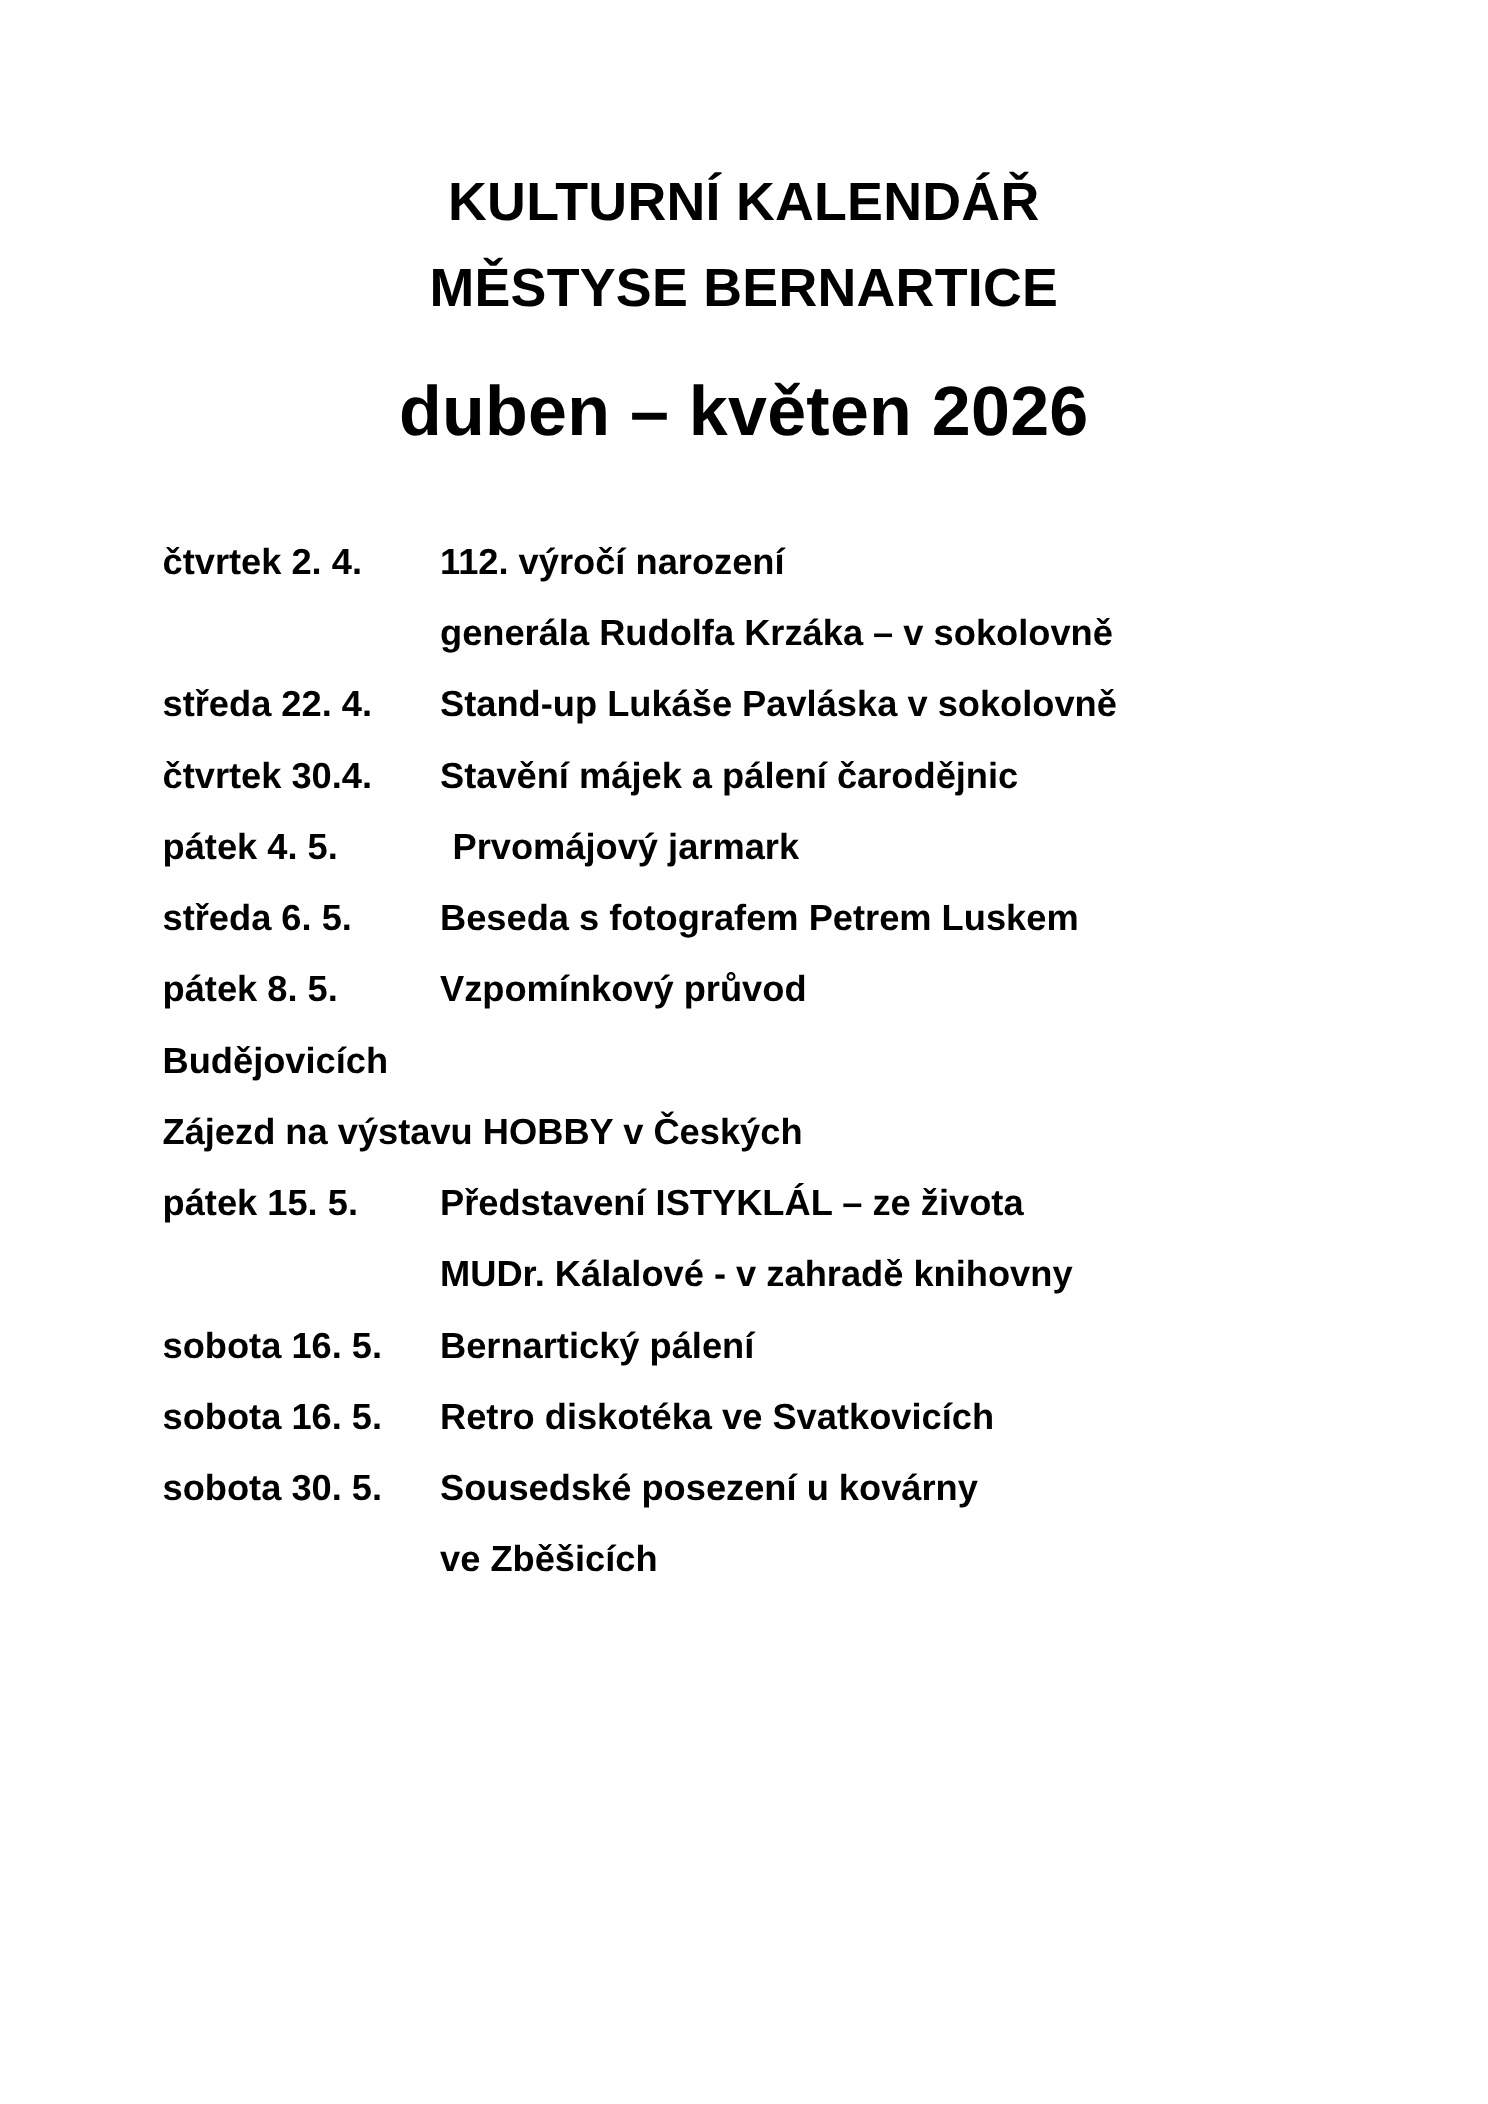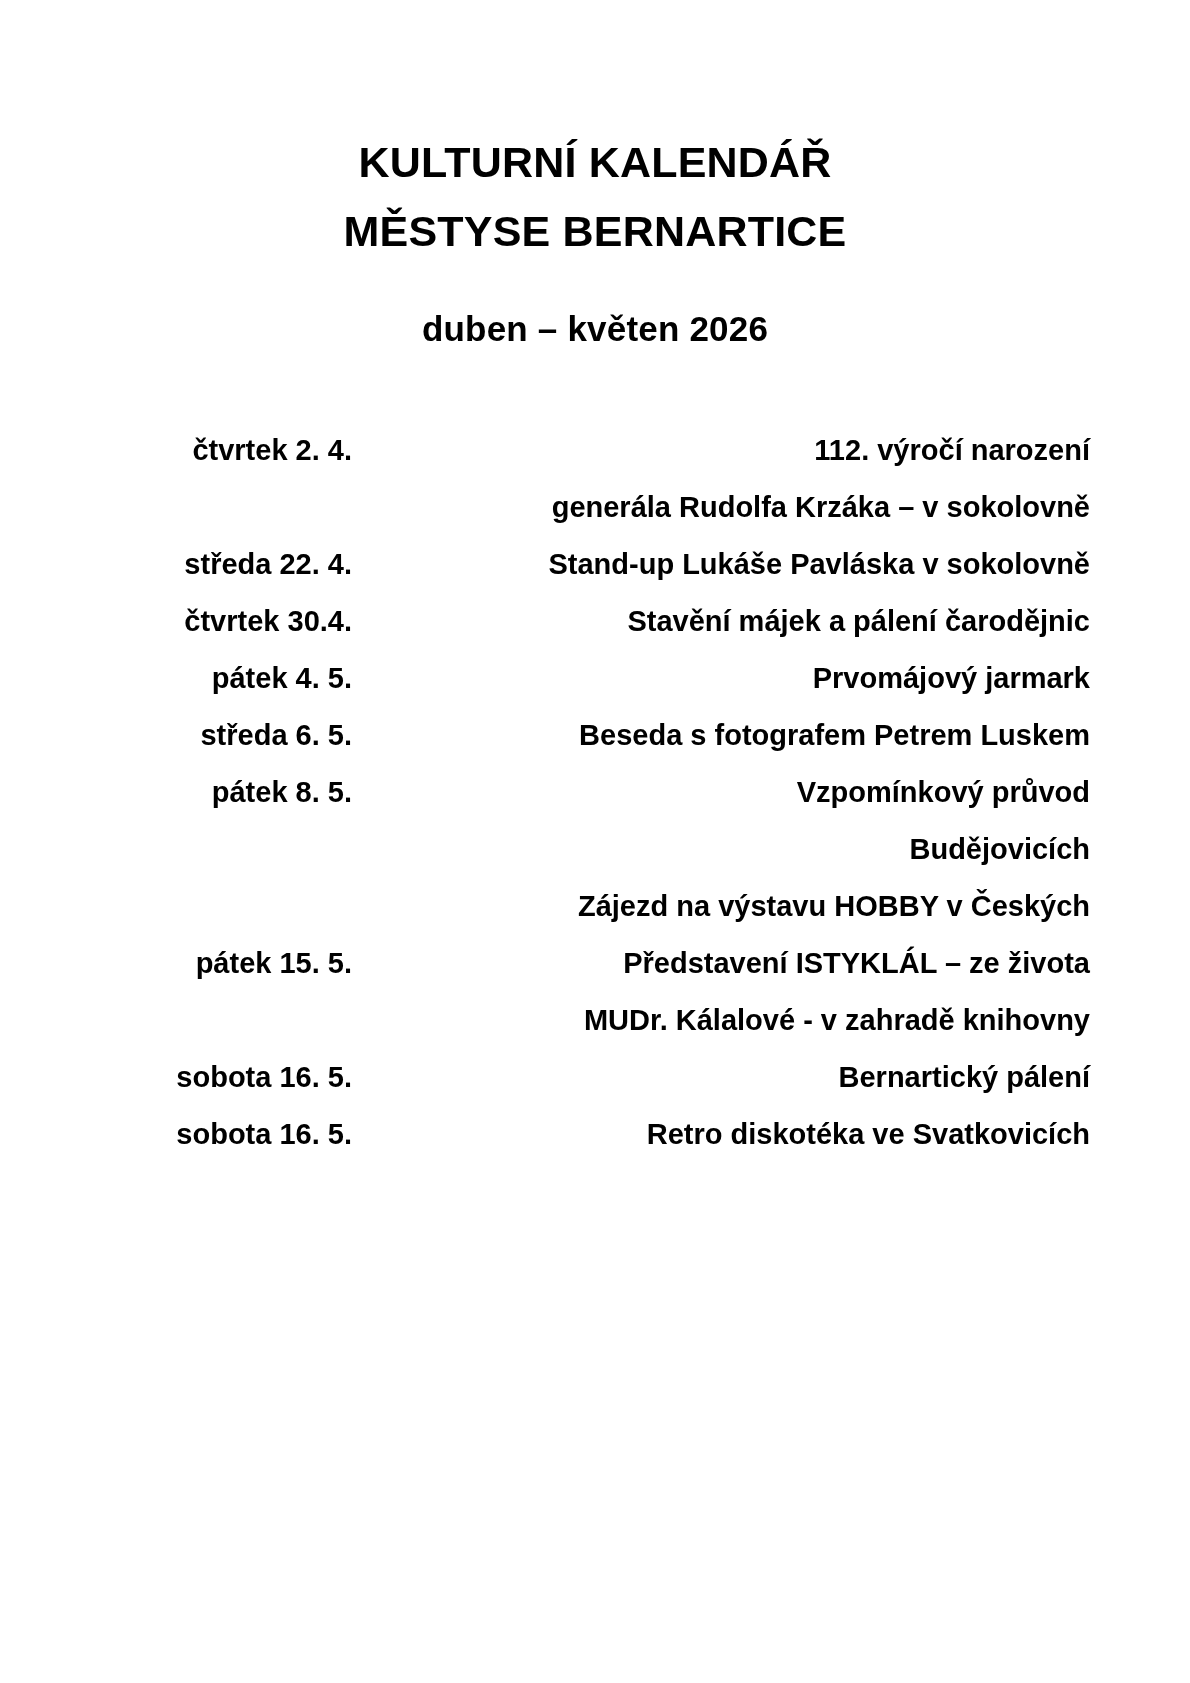--- a/index.html
+++ b/index.html
@@ -33,36 +33,35 @@
     text-align: center;
   }
   .title-line {
     font-size: 43px;
     font-weight: bold;
     line-height: 69px;
     letter-spacing: 0.2px;
     white-space: pre;
   }
   .title-line.subtitle {
-    font-size: 35px;
+    font-size: 56px;
     margin-top: 28px;
   }
 
   
   .event-list {
     position: absolute;
     top: 422px;
     left: 130px;
     width: 960px;
   }
   .event-row {
     display: flex;
     align-items: flex-start;
     margin-bottom: 0;
-    text-align: right;
   }
   .event-date {
     flex: 0 0 222px;
     width: 222px;
     font-size: 29px;
     font-weight: bold;
     line-height: 57px;
     white-space: pre;
   }
   .event-desc {
@@ -145,15 +144,22 @@
         <div class="event-desc">
           <div class="desc-line">Bernartický pálení</div>
         </div>
       </div>
       <div class="event-row">
         <div class="event-date">sobota 16. 5.</div>
         <div class="event-desc">
           <div class="desc-line">Retro diskotéka ve Svatkovicích</div>
         </div>
       </div>
+      <div class="event-row">
+        <div class="event-date">sobota 30. 5.</div>
+        <div class="event-desc">
+          <div class="desc-line">Sousedské posezení u kovárny</div>
+          <div class="desc-line">ve Zběšicích</div>
+        </div>
+      </div>
     </div>
 
 </div>
 
 </body></html>

